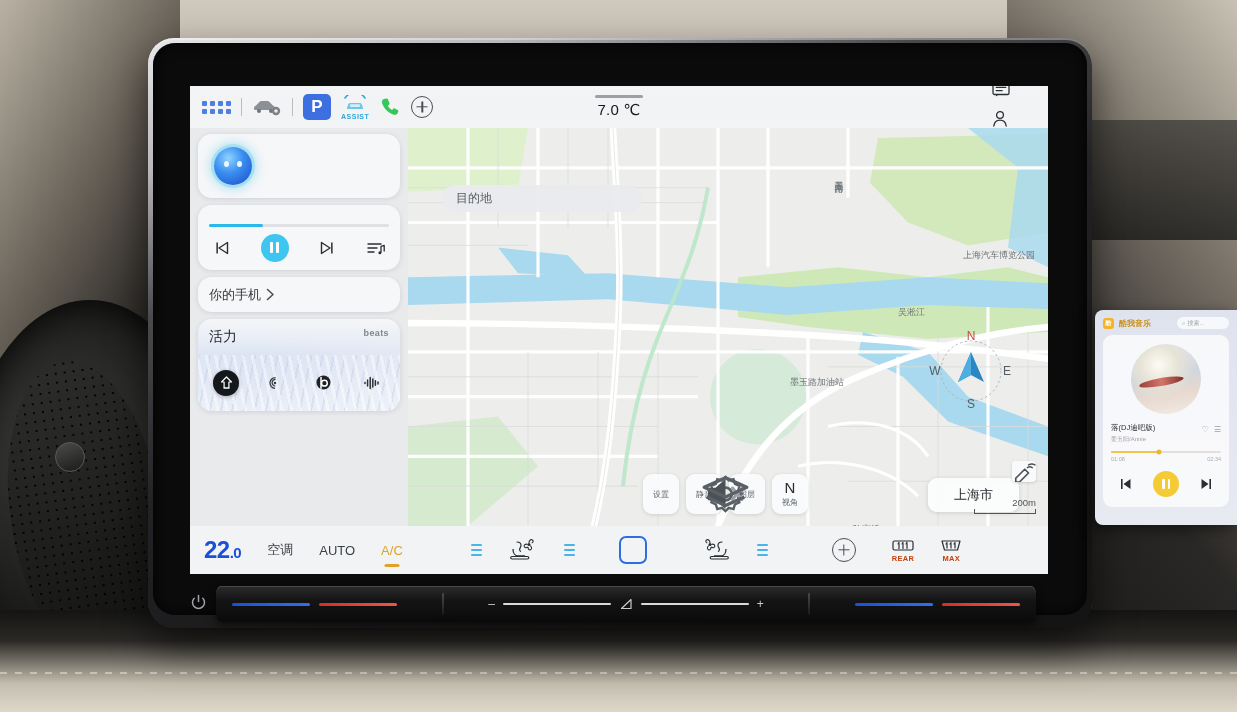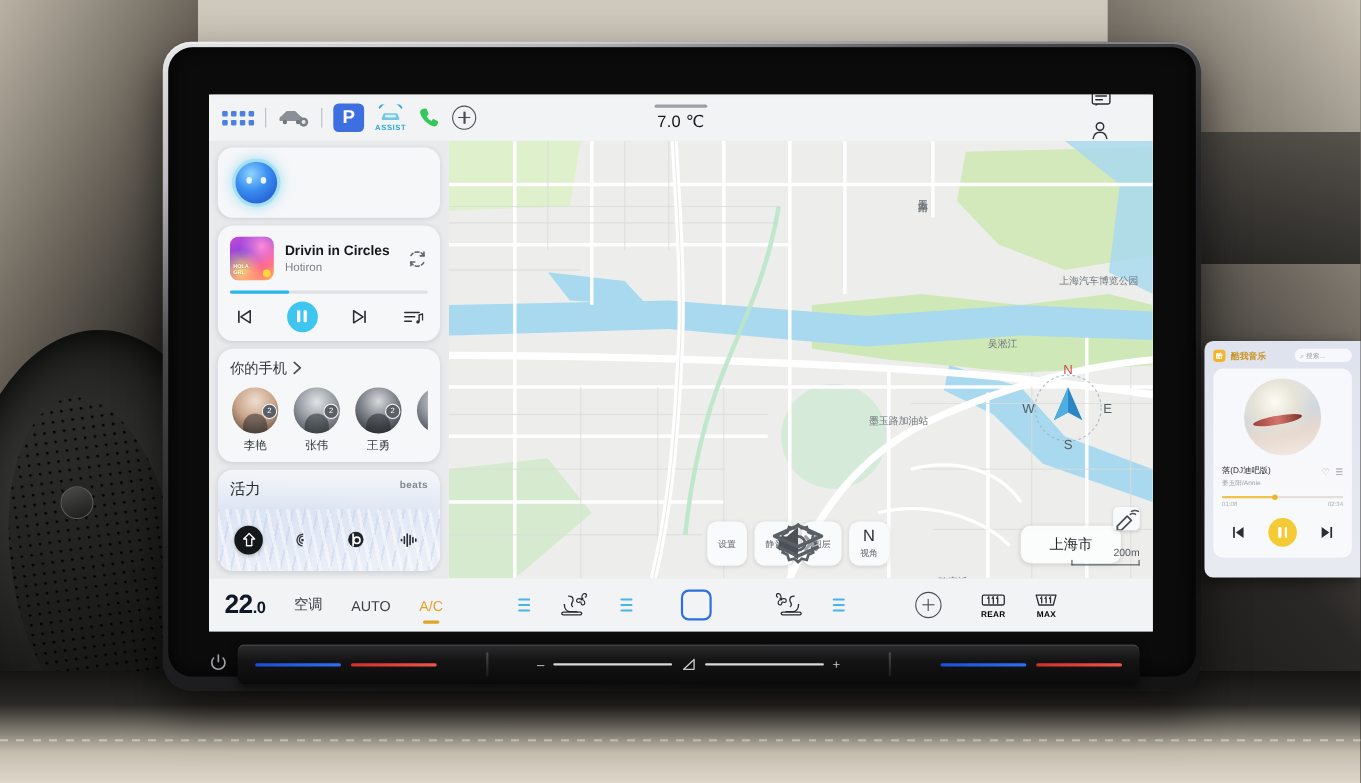--- a/index.html
+++ b/index.html
@@ -336,38 +336,38 @@
   .scale-line { height: 5px; border: 1.4px solid #4f555a; border-top: none; margin-top: 1px; }
 
   
   .climate {
     height: 48px; flex: 0 0 48px;
     display: flex; align-items: center;
     padding: 0 14px;
     background: rgba(243,244,246,.9);
     position: relative; z-index: 5;
   }
-  .temp-set { font-size: 24px; color: #0f172a; font-weight: 700; letter-spacing: -.5px; }
+  .temp-set { font-size: 24px; color: #1d4ed8; font-weight: 700; letter-spacing: -.5px; }
   .temp-set .dec { font-size: 15px; font-weight: 700; }
   .cl-item {
     font-size: 13px; color: #3a3f44;
     position: relative; padding: 4px 0;
   }
   .cl-item.active { color: #e0a227; }
   .cl-item.active::after {
     content: ""; position: absolute; left: 50%; transform: translateX(-50%);
     bottom: -5px; width: 15px; height: 2.5px; background: #e0a227; border-radius: 2px;
   }
   .fan-lvl { display: flex; flex-direction: column; gap: 2.5px; }
   .fan-lvl i { display: block; width: 11px; height: 2.5px; background: #49b4e8; border-radius: 1px; }
   .sq-btn {
     width: 28px; height: 28px; border-radius: 7px;
     border: 2.2px solid #2d6fe0;
   }
-  .defrost { display: flex; flex-direction: column; align-items: center; gap: 1px; color: #000000; }
+  .defrost { display: flex; flex-direction: column; align-items: center; gap: 1px; color: #c2410c; }
   .defrost-lbl { font-size: 7.5px; font-weight: 700; letter-spacing: .3px; }
 
   
   .touchbar {
     position: absolute; left: 216px; top: 586px;
     width: 820px; height: 36px;
     border-radius: 5px / 8px;
     background: linear-gradient(180deg, #2c2c2e 0%, #141415 40%, #0a0a0b 100%);
     box-shadow: 0 3px 9px rgba(0,0,0,.6), inset 0 1px 0 rgba(255,255,255,.14);
     display: flex; align-items: center; justify-content: space-between;
@@ -557,35 +557,20 @@
 
   <div class="body-row">
 
     <div class="dock">
 
       <div class="card card-assist">
         <div class="orb"></div>
       </div>
 
       <div class="card card-media">
-        <div class="media-top">
-          <div class="albumart">
-            <div class="tag">HOLA<br>GRL</div>
-            <div class="dot-y"></div>
-          </div>
-          <div class="media-meta">
-            <div class="track-title">Drivin in Circles</div>
-            <div class="track-artist">Hotiron</div>
-          </div>
-          <svg class="sync-ic" width="19" height="19" viewBox="0 0 19 19">
-            <path d="M15.4 6.3A7 7 0 003.6 6.3" fill="none" stroke="#5c6369" stroke-width="1.4" stroke-linecap="round" stroke-dasharray="3.4 2.2"></path>
-            <path d="M3.2 12.4a7 7 0 0012 .3" fill="none" stroke="#5c6369" stroke-width="1.4" stroke-linecap="round" stroke-dasharray="3.4 2.2"></path>
-            <path d="M15.4 3.2v3.4h-3.4M3.6 15.6v-3.4h3.4" fill="none" stroke="#5c6369" stroke-width="1.4" stroke-linecap="round"></path>
-          </svg>
-        </div>
         <div class="prog">
           <div class="prog-fill" id="mediaFill" style="width: 30%;"></div>
         </div>
         <div class="media-ctrls">
           <svg class="ctrl" width="18" height="18" viewBox="0 0 18 18">
             <path d="M14.5 3.5v11L6 9l8.5-5.5z" fill="none" stroke="#2a2e32" stroke-width="1.4" stroke-linejoin="round"></path>
             <rect x="3.4" y="3.5" width="1.5" height="11" fill="#2a2e32"></rect>
           </svg>
           <div class="play-btn">
               <span></span>
@@ -603,44 +588,20 @@
         </div>
       </div>
 
       <div class="card card-contacts">
         <div class="sec-head">
           <div class="sec-title">你的手机</div>
           <svg class="chev" width="9" height="13" viewBox="0 0 9 13">
             <path d="M1.5 1.5L7 6.5 1.5 11.5" fill="none" stroke="#4b5055" stroke-width="1.6" stroke-linecap="round" stroke-linejoin="round"></path>
           </svg>
         </div>
-        <div class="contact-row" id="contactRow">
-            <div class="contact">
-              <div class="avatar av1">
-                <div class="badge">2</div>
-              </div>
-              <div class="contact-name">李艳</div>
-            </div>
-            <div class="contact">
-              <div class="avatar av2">
-                <div class="badge">2</div>
-              </div>
-              <div class="contact-name">张伟</div>
-            </div>
-            <div class="contact">
-              <div class="avatar av3">
-                <div class="badge">2</div>
-              </div>
-              <div class="contact-name">王勇</div>
-            </div>
-            <div class="contact">
-              <div class="avatar av4"></div>
-              <div class="contact-name"></div>
-            </div>
-          </div>
       </div>
 
       <div class="card card-vital">
         <div class="vital-head">
           <div class="vital-title">活力</div>
           <div class="beats-mark">beats</div>
         </div>
         <div class="vital-icons">
           <div class="vic on">
             <svg width="15" height="15" viewBox="0 0 15 15">
@@ -732,20 +693,23 @@
         </g>
 
         <path d="M300 60 C290 120 270 160 250 210 C230 260 220 310 215 360" stroke="#b9e6c9" stroke-width="4" fill="none" opacity=".9"></path>
 
         <g stroke="#ffffff" stroke-width="3" fill="none">
           <path d="M420 300 C460 290 500 300 520 330"></path>
           <path d="M390 340 C430 330 480 340 510 370"></path>
         </g>
       </svg>
 
+      <div class="search-pill">
+        <span>目的地</span>
+      </div>
 
       <div id="mapLabels">
           <div class="map-label vert" style="left: 424px; top: 46px;">墨玉南路</div>
           <div class="map-label" style="left: 555px; top: 121px;">上海汽车博览公园</div>
           <div class="map-label" style="left: 490px; top: 178px;">吴淞江</div>
           <div class="map-label" style="left: 382px; top: 248px;">墨玉路加油站</div>
           <div class="map-label" style="left: 445px; top: 395px;">陈家浜</div>
         </div>
 
       <div class="poi-pin" style="left:408px; top:63px;">

